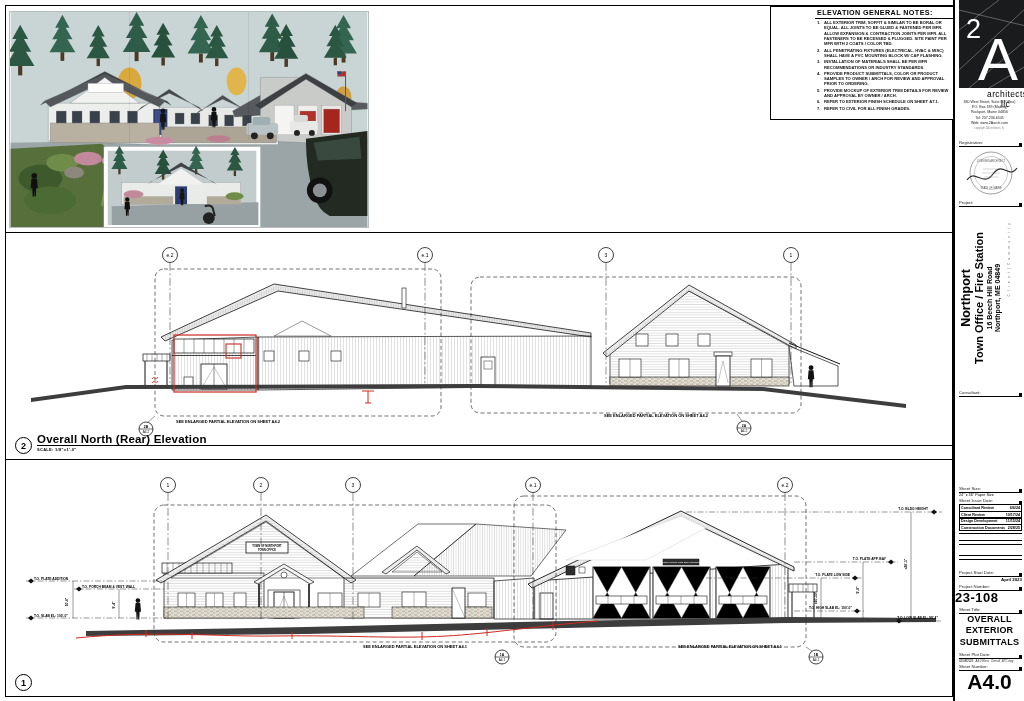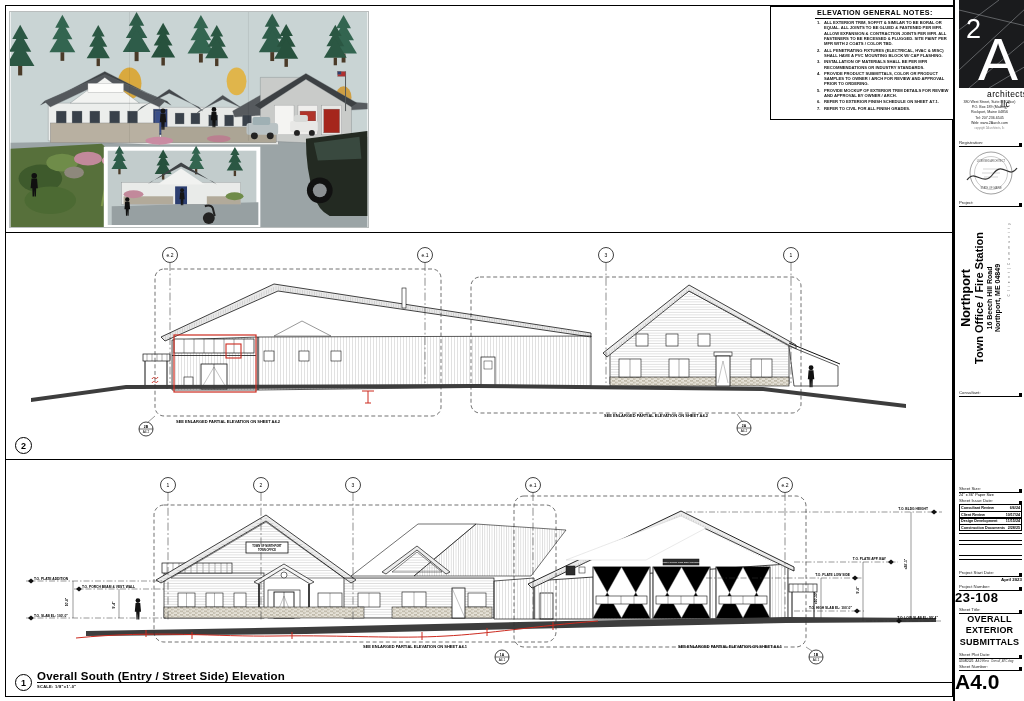--- a/index.html
+++ b/index.html
@@ -38,21 +38,21 @@
   .tb-label::after{content:"";position:absolute;right:0;bottom:0;width:3px;height:3px;background:#000;}
   .firm-name{left:0;right:0;text-align:center;font-size:8.5px;letter-spacing:.4px;}
   .addr{left:0;right:0;text-align:center;font-size:3.6px;line-height:1.35;color:#222;}
   .tiny{left:0;right:0;text-align:center;font-size:2.6px;color:#888;}
   .issue-row{display:flex;justify-content:space-between;border:.6px solid #000;margin-top:-.6px;
              font-size:3.7px;font-weight:bold;padding:.6px 1px;}
   .rules{background:repeating-linear-gradient(to bottom,#000 0,#000 .6px,transparent .6px,transparent 3.7px);}
   .val-r{font-size:4.4px;font-weight:bold;text-align:right;}
   .val-c{font-size:13px;font-weight:bold;text-align:left;letter-spacing:.5px;}
   .sheet-title{font-size:9px;font-weight:bold;text-align:center;line-height:1.25;letter-spacing:.2px;}
-  .sheet-num{font-size:21px;font-weight:bold;}
+  .sheet-num{font-size:21px;font-weight:bold;text-align:center;}
   .plot-row{display:flex;gap:2px;font-size:2.9px;align-items:baseline;}
   .plot-row .f{font-style:italic;color:#333;}
   .proj-rot{position:absolute;left:-59px;top:59px;width:182px;height:64px;transform:rotate(-90deg);
             text-align:center;}
   .proj-rot .l1{font-size:12.5px;font-weight:bold;}
   .proj-rot .l2{font-size:11px;font-weight:bold;}
   .proj-rot .l3{font-size:7px;font-weight:bold;margin-top:1px;}
   .client-comm{position:absolute;left:52px;top:222px;writing-mode:vertical-rl;transform:rotate(180deg);
                font-size:3.1px;letter-spacing:1.2px;color:#666;}
   text{font-family:"Liberation Sans",sans-serif;}
@@ -366,20 +366,25 @@
       <g>
         <circle cx="738" cy="195" r="7" fill="#fff" stroke="#111" stroke-width="0.8"></circle>
         <line x1="731" y1="195" x2="745" y2="195" stroke="#111" stroke-width="0.6"></line>
         <text x="738" y="193.5" font-size="3.4" text-anchor="middle" font-weight="bold">2A</text>
         <text x="738" y="199" font-size="3.2" text-anchor="middle">A4.2</text>
       </g>
     </svg>
 
     <div class="view-label">
       <div class="vl-circle">2</div>
+      <div class="vl-body">
+        <div class="vl-title">Overall North (Rear) Elevation</div>
+        <div class="vl-rule"></div>
+        <div class="vl-scale">SCALE:  1/8"=1'-0"</div>
+      </div>
     </div>
   </div>
 
   <div class="panel" id="panel-south">
     <svg width="946" height="236" viewBox="0 0 946 236">
       <defs>
         <pattern id="spv" width="3" height="4" patternUnits="userSpaceOnUse">
             <path d="M1.5,0V4" stroke="#a8a8a8" stroke-width="0.35"></path>
           </pattern>
         <pattern id="sph" width="4" height="2.6" patternUnits="userSpaceOnUse">
@@ -607,25 +612,20 @@
       <g>
         <circle cx="810" cy="197" r="7" fill="#fff" stroke="#111" stroke-width="0.8"></circle>
         <line x1="803" y1="197" x2="817" y2="197" stroke="#111" stroke-width="0.6"></line>
         <text x="810" y="195.5" font-size="3.4" text-anchor="middle" font-weight="bold">1B</text>
         <text x="810" y="201" font-size="3.2" text-anchor="middle">A4.1</text>
       </g>
     </svg>
 
     <div class="view-label">
       <div class="vl-circle">1</div>
-      <div class="vl-body">
-        <div class="vl-title">Overall South (Entry / Street Side) Elevation</div>
-        <div class="vl-rule"></div>
-        <div class="vl-scale">SCALE:  1/8"=1'-0"</div>
-      </div>
     </div>
   </div>
 
   <div id="sidebar">
 
     <svg class="abs" style="left:4px;top:0;" width="67" height="88">
       <rect width="67" height="88" fill="#1a1b1d"></rect>
       <g stroke="#c8ccd0" stroke-width="0.5" opacity="0.8">
         <line x1="0" y1="70" x2="67" y2="8"></line>
           <line x1="10" y1="88" x2="67" y2="40"></line>

